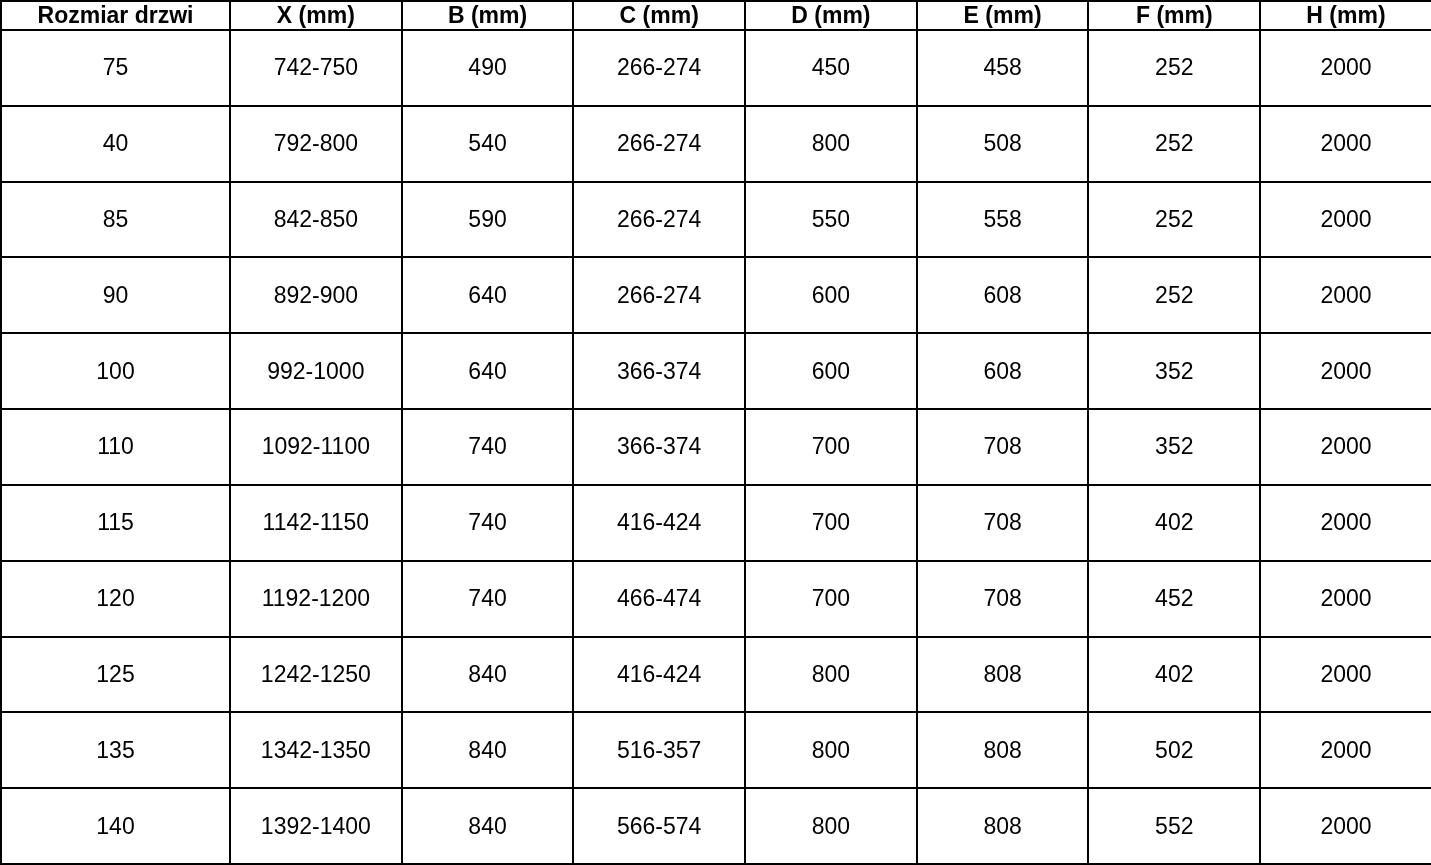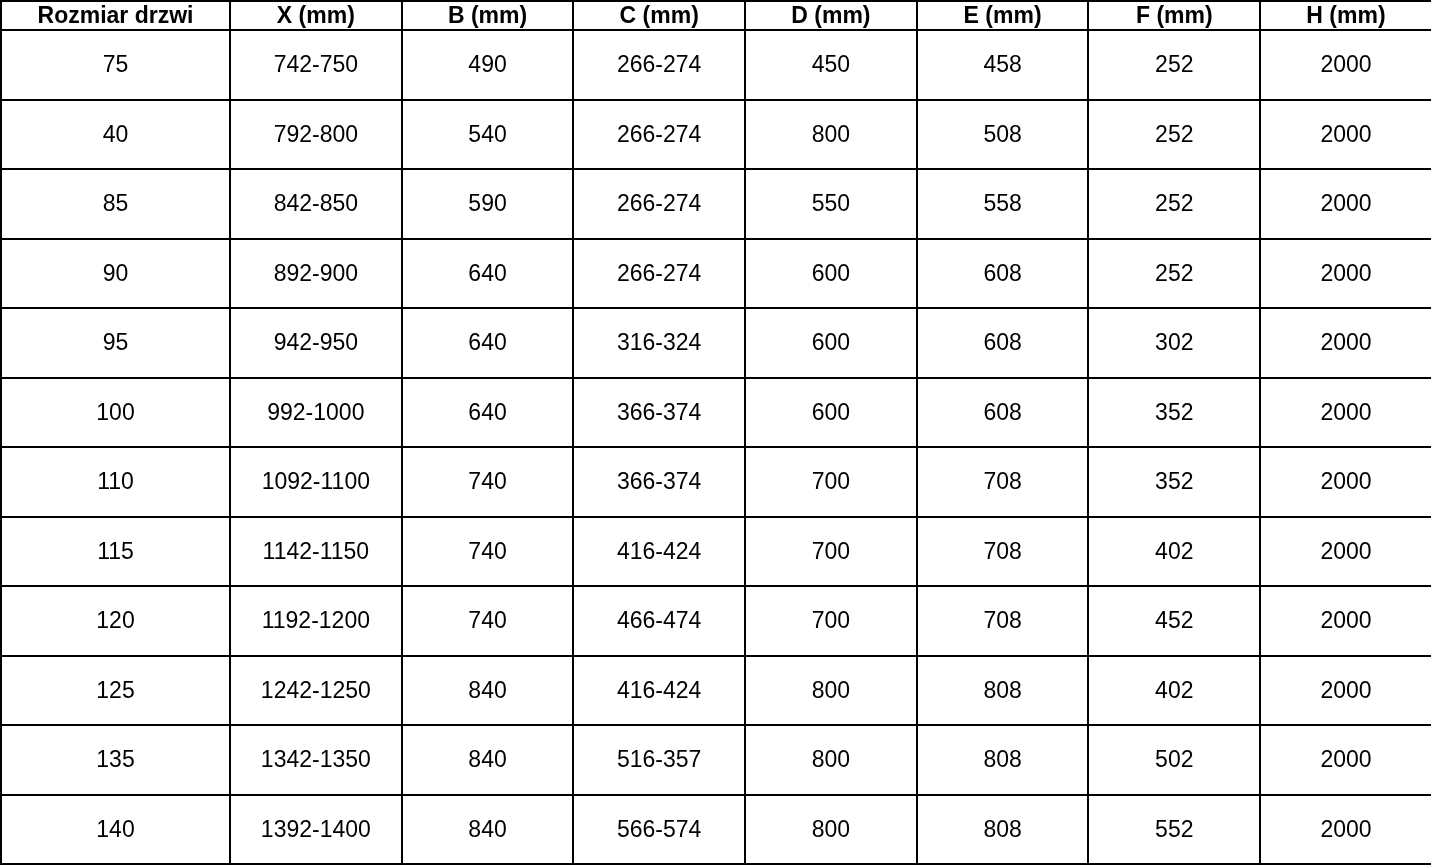--- a/index.html
+++ b/index.html
@@ -103,30 +103,20 @@
           <td>90</td>
           <td>892-900</td>
           <td>640</td>
           <td>266-274</td>
           <td>600</td>
           <td>608</td>
           <td>252</td>
           <td>2000</td>
         </tr>
         <tr>
-          <td>95</td>
-          <td>942-950</td>
-          <td>640</td>
-          <td>316-324</td>
-          <td>600</td>
-          <td>608</td>
-          <td>302</td>
-          <td>2000</td>
-        </tr>
-        <tr>
           <td>100</td>
           <td>992-1000</td>
           <td>640</td>
           <td>366-374</td>
           <td>600</td>
           <td>608</td>
           <td>352</td>
           <td>2000</td>
         </tr>
         <tr>

